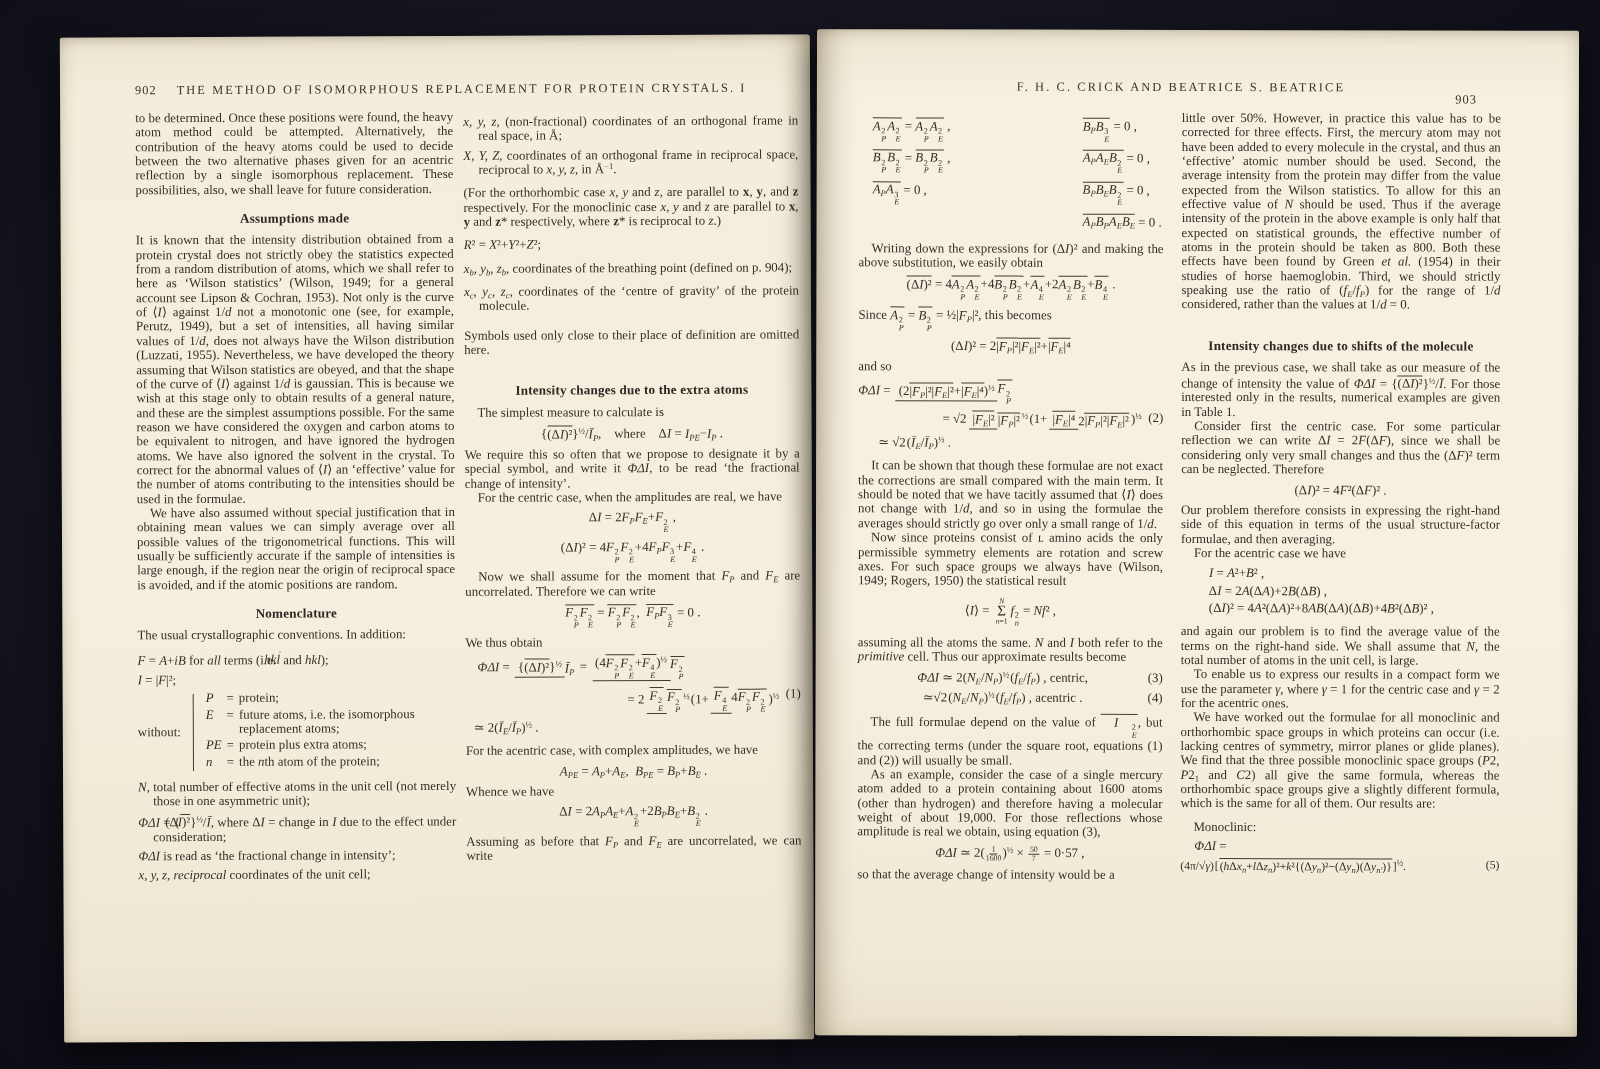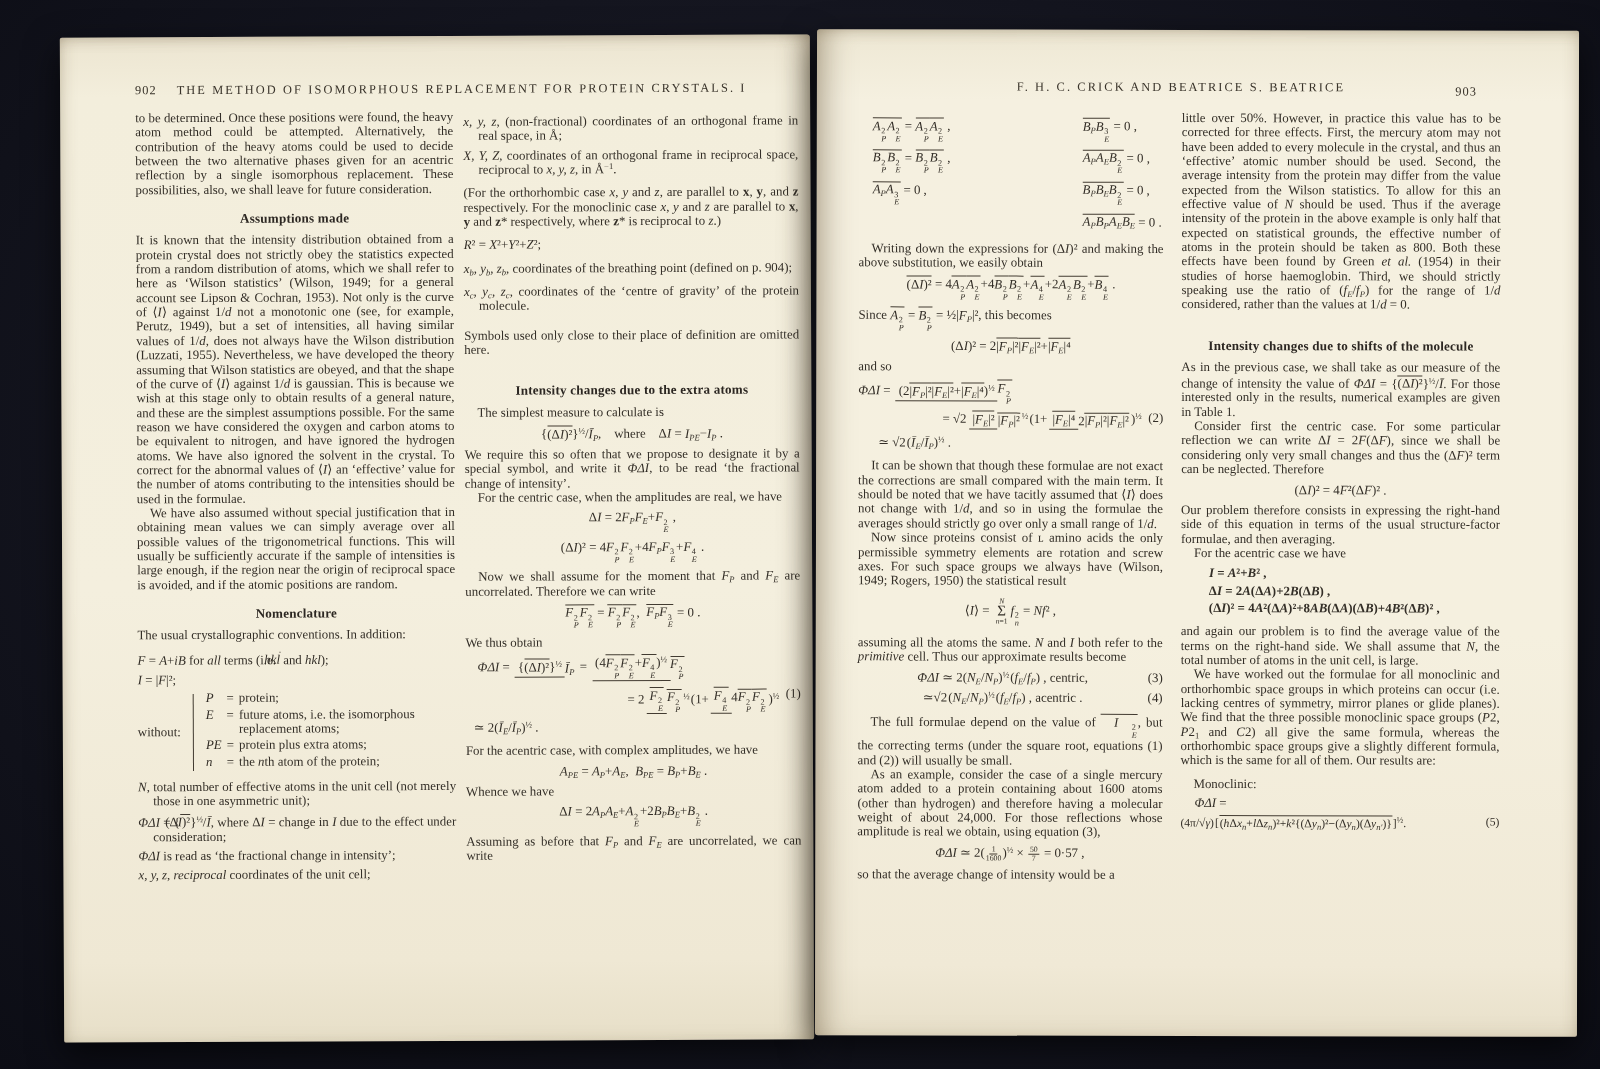--- a/index.html
+++ b/index.html
@@ -18,21 +18,21 @@
   #page-right{
     left:816px;top:30px;width:762px;height:1006px;
     transform:rotate(0.12deg);border-radius:3px 2px 2px 3px;
     background:linear-gradient(180deg,#eee8d4 0%,#f5f0e0 7%,#f5f0df 60%,#f0e9d6 93%,#e8e0ca 100%);
     box-shadow:0 12px 34px rgba(0,0,0,.65), inset 22px 0 32px -18px rgba(80,60,30,.5), inset -10px 0 18px -12px rgba(95,75,45,.32), inset 0 10px 16px -12px rgba(95,75,45,.3);
   }
   .ph{position:relative;font-size:12.4px;letter-spacing:2.1px;color:#39332a;white-space:nowrap;}
   #page-left .ph{margin:46px 12px 0 75px;}
   #page-right .ph{margin:50px 76px 0 42px;text-align:center;}
   .ph .pno{letter-spacing:1px;margin-right:20px;}
-  .ph .pno-r{position:absolute;right:26px;top:4px;letter-spacing:1px;}
+  .ph .pno-r{position:absolute;right:26px;top:12px;letter-spacing:1px;}
   .cols{display:flex;align-items:flex-start;}
   #page-left .cols{margin:13px 12px 0 75px;}
   #page-right .cols{margin:16px 76px 0 42px;}
   #page-left .col-1{width:318px;margin-right:10px;}
   #page-left .col-2{width:335px;}
   #page-right .col-1{width:305px;margin-right:18px;}
   #page-right .col-2{width:319px;}
   .col{font-size:12.9px;line-height:14.35px;text-align:justify;color:#332e27;}
   .para{margin:0;}
   .p-ind{text-indent:13px;}
@@ -58,21 +58,21 @@
   .sum{display:inline-flex;flex-direction:column;align-items:center;vertical-align:middle;line-height:1;margin:0 3px;}
   .sum .sig{font-size:15px;line-height:13px;}
   .sum .lim{font-size:7.6px;line-height:7.6px;}
   .sfx{display:flex;align-items:stretch;margin:4px 0 7px;text-indent:0;text-align:left;}
   .sfx-label{width:70px;align-self:center;}
   .sfx-bar{border-left:1.3px solid #423b31;margin:2px 12px 2px 0;}
   .sfx-tbl{border-collapse:collapse;}
   .sfx-tbl td{padding:0 5px 3px 0;vertical-align:top;font-size:12.9px;line-height:13.8px;text-align:left;}
   .eq2{display:flex;justify-content:space-between;padding:2px 2px 0 14px;text-indent:0;}
   .eq2c > div{margin:0 0 7px;text-align:left;}
-  .eqset{margin:6px 0 6px 28px;text-align:left;text-indent:0;font-weight:bold;}
+  .eqset{margin:6px 0 6px 28px;text-align:left;text-indent:0;}
   .eqset > div{margin-bottom:3px;}
 </style>
 </head>
 <body>
 
 <div class="page" id="page-left">
   <div class="ph">
     <span class="pno">902</span><span>THE METHOD OF ISOMORPHOUS REPLACEMENT FOR PROTEIN CRYSTALS. I</span>
   </div>
   <div class="cols">
@@ -348,21 +348,21 @@
           </span> = <i>Nf</i>² ,</div>
         <div class="para gap-sm">assuming all the atoms the same. <i>N</i> and <i>I</i> both refer to the <i>primitive</i> cell. Thus our approximate results become</div>
         <div class="custom-block">
           <div class="eq"><i>ΦΔI</i> ≃ 2(<i>N<sub>E</sub></i>/<i>N<sub>P</sub></i>)<sup>½</sup> (<i>f<sub>E</sub></i>/<i>f<sub>P</sub></i>) , centric, <span class="eqnum">(3)</span></div>
           <div class="eq">≃√2 (<i>N<sub>E</sub></i>/<i>N<sub>P</sub></i>)<sup>½</sup> (<i>f<sub>E</sub></i>/<i>f<sub>P</sub></i>) , acentric . <span class="eqnum">(4)</span></div>
         </div>
         <div class="para p-ind gap-sm">The full formulae depend on the value of <span class="ol"><i>I</i><span class="ss">
               <span>2</span>
               <span><i>E</i></span>
             </span></span>, but the correcting terms (under the square root, equations (1) and (2)) will usually be small.</div>
-        <div class="para p-ind">As an example, consider the case of a single mercury atom added to a protein containing about 1600 atoms (other than hydrogen) and therefore having a molecular weight of about 24,000. For those reflections whose amplitude is real we obtain, using equation (3),</div>
+        <div class="para p-ind">As an example, consider the case of a single mercury atom added to a protein containing about 1600 atoms (other than hydrogen) and therefore having a molecular weight of about 19,000. For those reflections whose amplitude is real we obtain, using equation (3),</div>
         <div class="eq"><i>ΦΔI</i> ≃ 2(<span class="sfrac">
             <span class="fn">1</span>
             <span>1600</span>
           </span>)<sup>½</sup> × <span class="sfrac">
             <span class="fn">50</span>
             <span>7</span>
           </span> = 0·57 ,</div>
         <div class="para">so that the average change of intensity would be a</div>
       </div>
     <div class="col col-2">
@@ -374,20 +374,21 @@
         <div class="para">Our problem therefore consists in expressing the right-hand side of this equation in terms of the usual structure-factor formulae, and then averaging.</div>
         <div class="para p-ind">For the acentric case we have</div>
         <div class="custom-block">
           <div class="eqset">
             <div><i>I</i> = <i>A</i>²+<i>B</i>² ,</div>
             <div>Δ<i>I</i> = 2<i>A</i>(Δ<i>A</i>)+2<i>B</i>(Δ<i>B</i>) ,</div>
             <div>(Δ<i>I</i>)² = 4<i>A</i>²(Δ<i>A</i>)²+8<i>AB</i>(Δ<i>A</i>)(Δ<i>B</i>)+4<i>B</i>²(Δ<i>B</i>)² ,</div>
           </div>
         </div>
         <div class="para gap-sm">and again our problem is to find the average value of the terms on the right-hand side. We shall assume that <i>N</i>, the total number of atoms in the unit cell, is large.</div>
+        <div class="para p-ind">To enable us to express our results in a compact form we use the parameter <i>γ</i>, where <i>γ</i> = 1 for the centric case and <i>γ</i> = 2 for the acentric ones.</div>
         <div class="para p-ind">We have worked out the formulae for all monoclinic and orthorhombic space groups in which proteins can occur (i.e. lacking centres of symmetry, mirror planes or glide planes). We find that the three possible monoclinic space groups (<i>P</i>2, <i>P</i>2<sub>1</sub> and <i>C</i>2) all give the same formula, whereas the orthorhombic space groups give a slightly different formula, which is the same for all of them. Our results are:</div>
         <div class="para p-ind gap-sm">Monoclinic:</div>
         <div class="custom-block">
           <div class="eq-left" style="margin-left:14px"><i>ΦΔI</i> =</div>
           <div class="eq-left" style="font-size:11.6px">(4π/√<i>γ</i>) [ <span class="ol">(<i>h</i>Δ<i>x<sub>n</sub></i>+<i>l</i>Δ<i>z<sub>n</sub></i>)²+<i>k</i>²{(Δ<i>y<sub>n</sub></i>)²−(Δ<i>y<sub>n</sub></i>)(Δ<i>y<sub>n′</sub></i>)}</span> ]<sup>½</sup>. <span class="eqnum">(5)</span></div>
         </div>
       </div>
   </div>
 </div>
 

